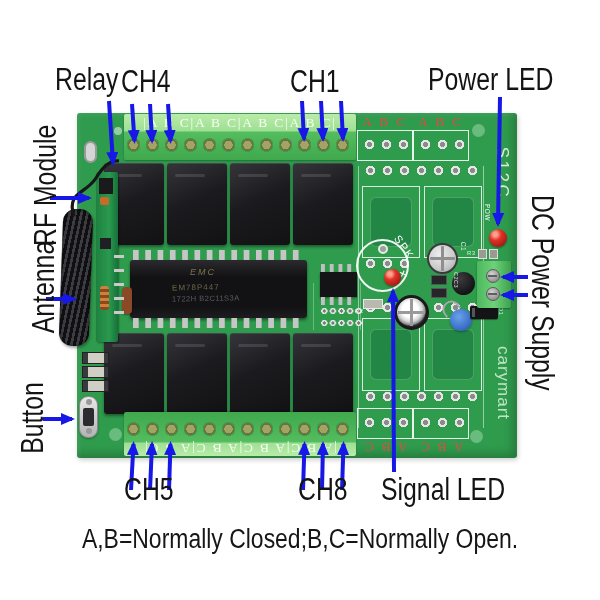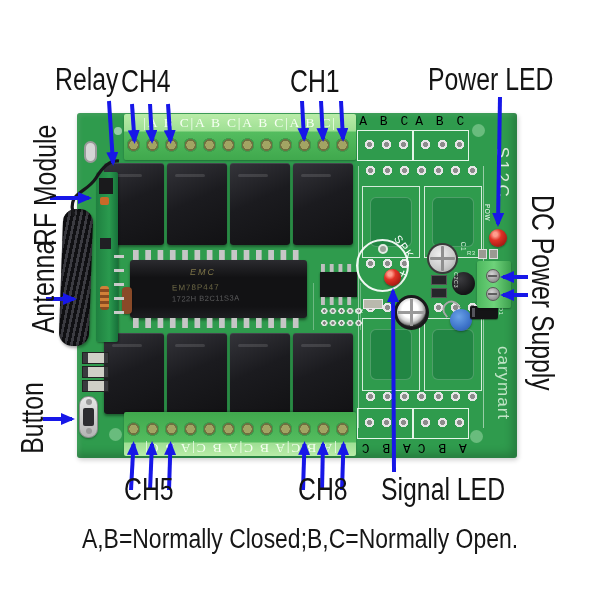--- a/index.html
+++ b/index.html
@@ -26,22 +26,22 @@
          color:#f6fff2;font-family:"Liberation Serif",serif;font-size:13.5px;letter-spacing:1.8px;
          transform:rotate(180deg);white-space:nowrap;}
   .screwrow{left:124px;top:132px;width:228px;height:26px;background-repeat:repeat-x;
          background-image:radial-gradient(circle at 9.5px 13px,#a2a463 4.2px,#6e7040 4.3px 5.8px,#3f9a4b 5.9px 6.9px,rgba(0,0,0,0) 7px);
          background-size:19px 26px;}
   .screwrow-b{left:124px;top:416px;width:228px;height:26px;background-repeat:repeat-x;
          background-image:radial-gradient(circle at 9.5px 13px,#a2a463 4.2px,#6e7040 4.3px 5.8px,#3f9a4b 5.9px 6.9px,rgba(0,0,0,0) 7px);
          background-size:19px 26px;}
 
   
-  .padlbl{width:56px;height:16px;line-height:16px;text-align:center;color:#000000;
-          font-family:Liberation Mono, monospace;font-size:13px;letter-spacing:2.5px;white-space:nowrap;}
+  .padlbl{width:56px;height:16px;line-height:16px;text-align:center;color:#ef4444;
+          font-family:Liberation Serif, serif;font-size:13px;letter-spacing:2.5px;white-space:nowrap;}
   .padbox{width:56px;height:31px;border:1.5px solid rgba(250,255,250,.9);}
   .prow3,.prow6{height:15px;background-repeat:repeat-x;
           background-image:radial-gradient(circle at 8.5px 7.5px,#8b8b8b 2.6px,#e6e6e6 2.7px 4.8px,rgba(0,0,0,0) 5px);
           background-size:17px 15px;}
 
   
   .relay{width:60px;height:82px;border-radius:3px;border-top:1px solid #45454d;
          background:linear-gradient(155deg,#34343a 0%,#1b1b1f 45%,#121214 100%);
          box-shadow:0 2px 3px rgba(0,0,0,.4);}
   .relay:after{content:"";position:absolute;left:8px;top:10px;width:30px;height:3px;

